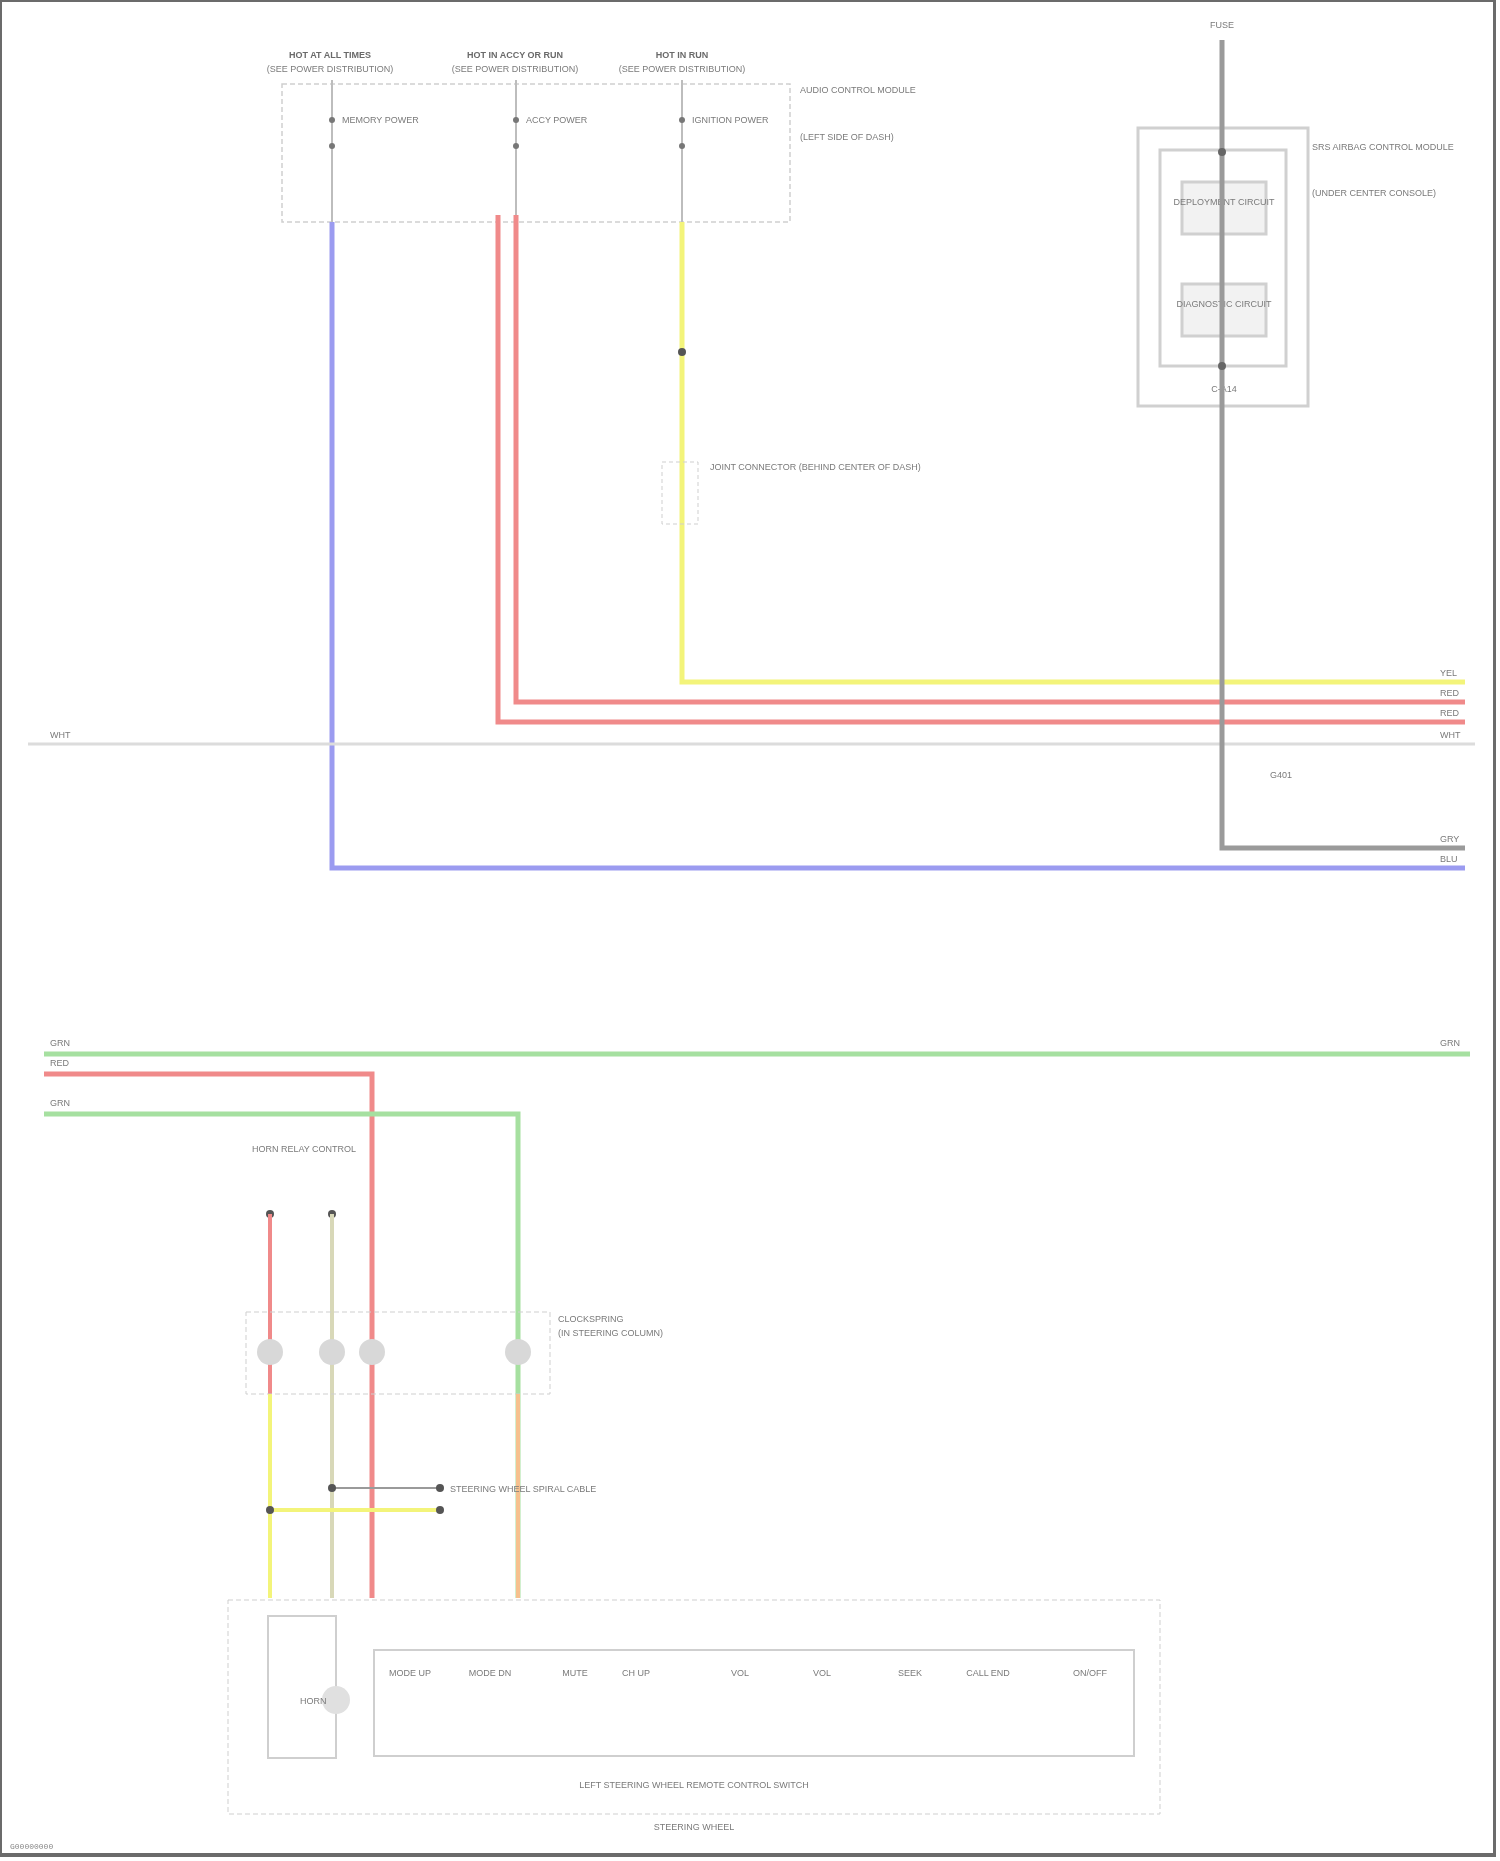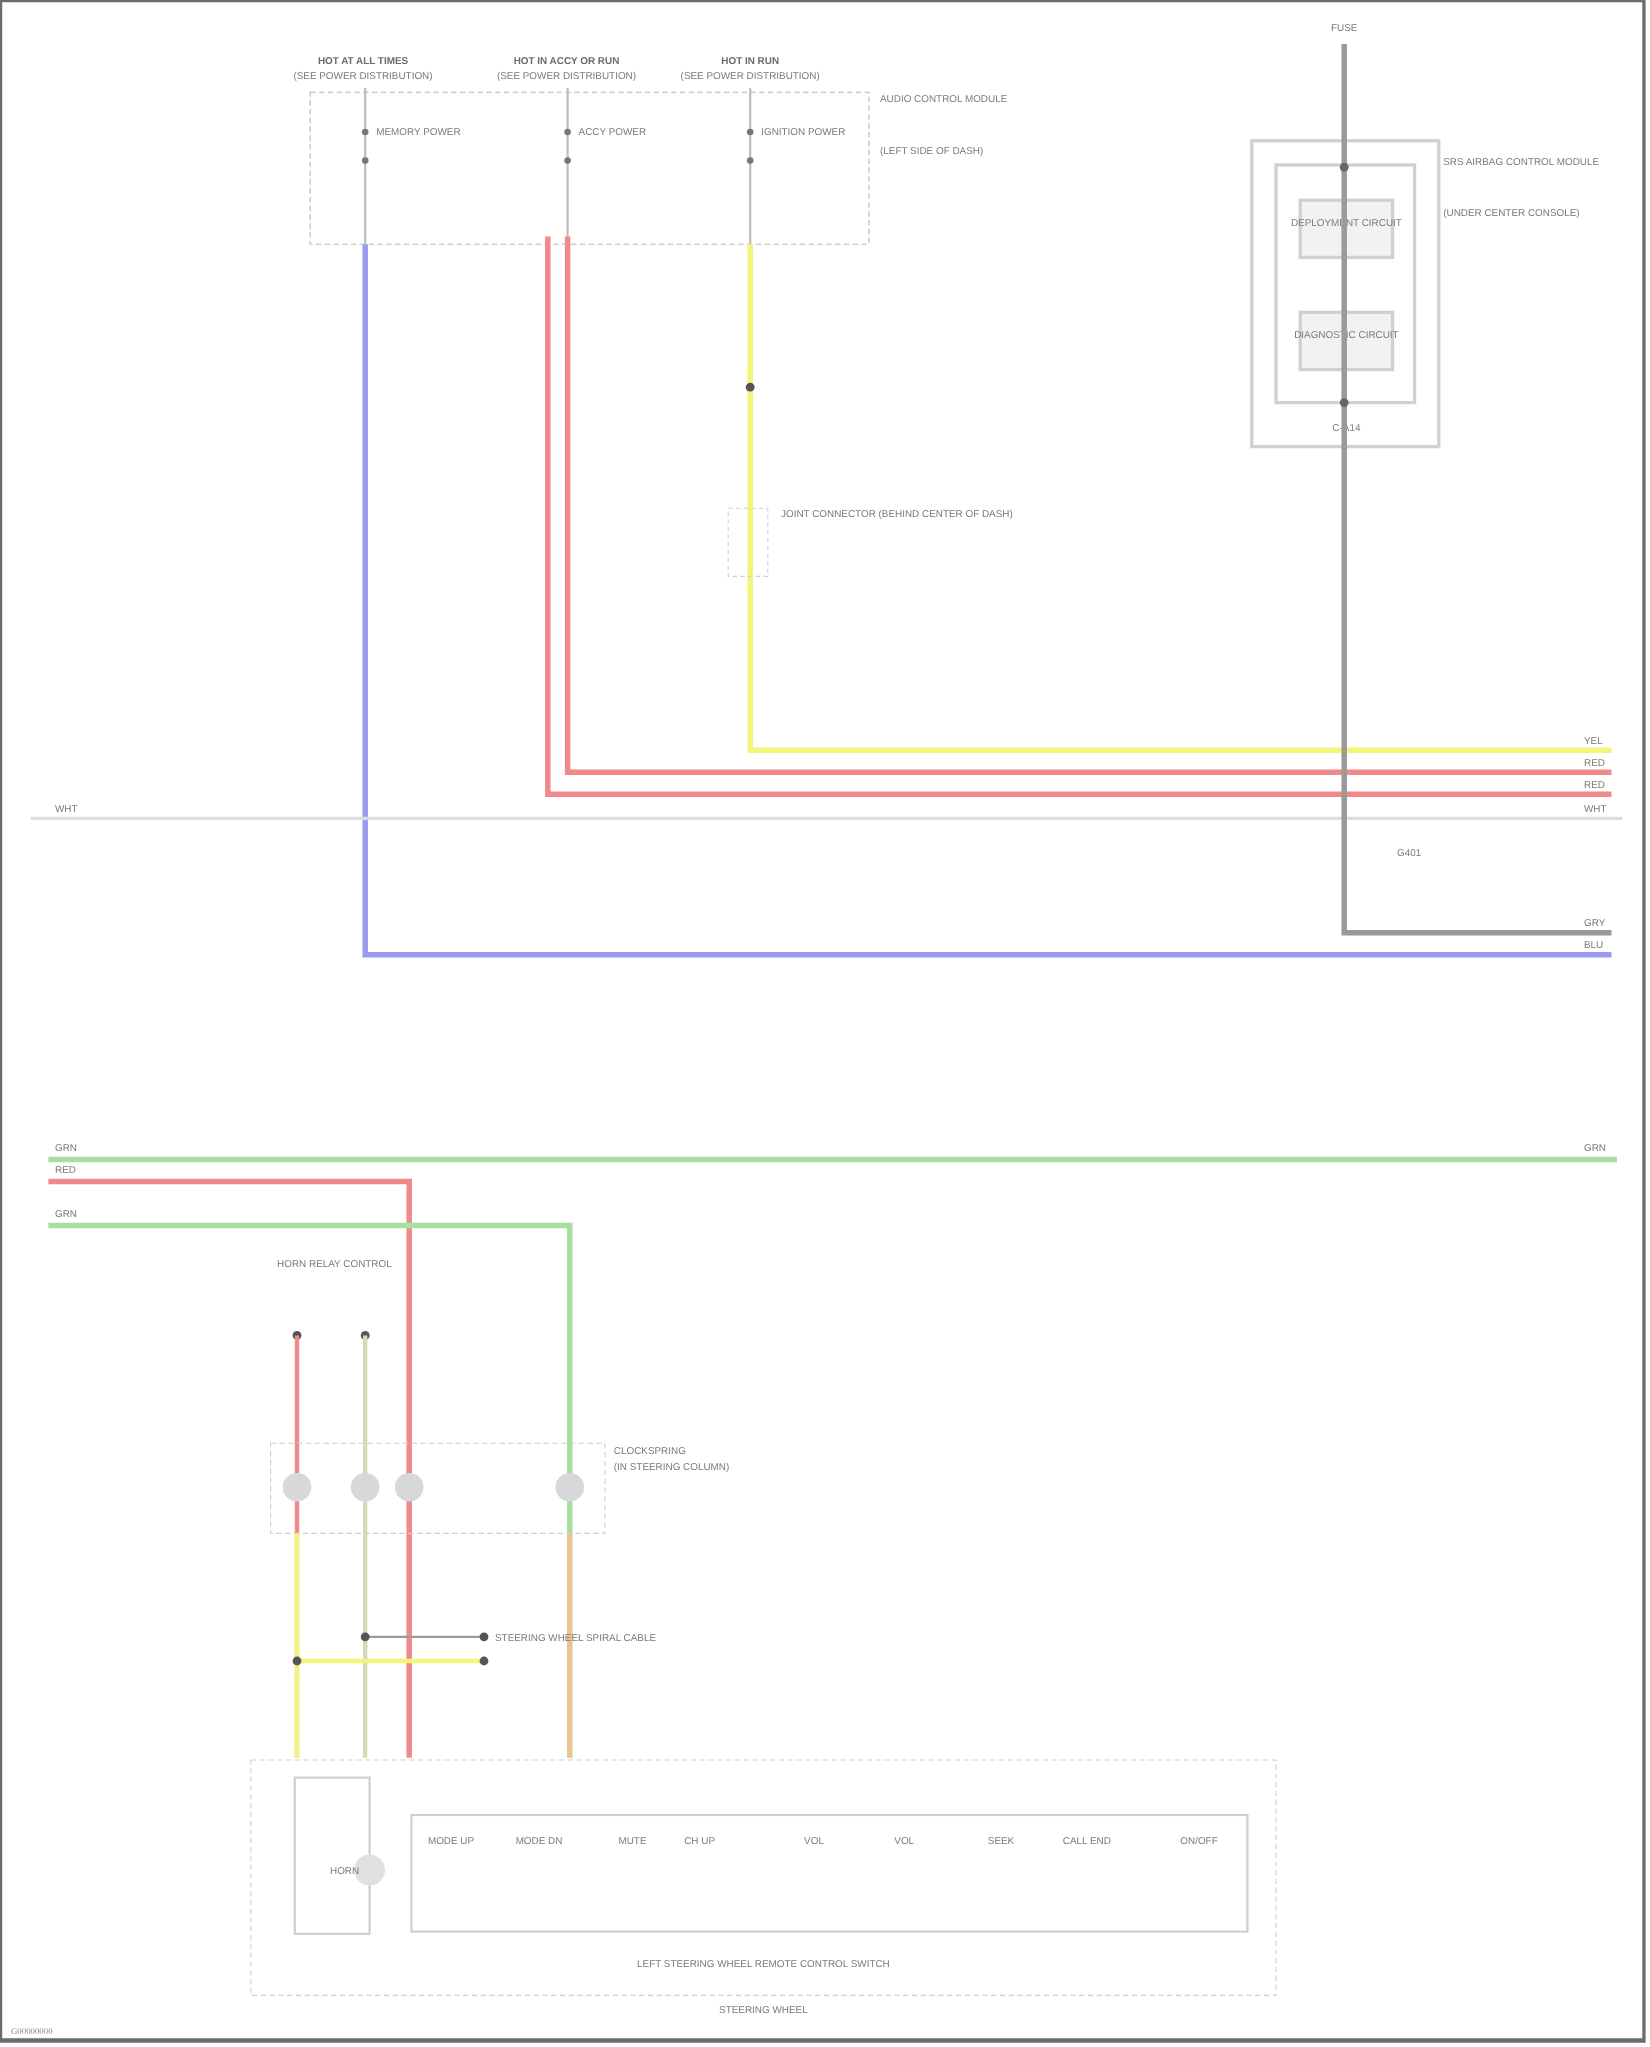--- a/index.html
+++ b/index.html
@@ -1,21 +1,21 @@
 <!DOCTYPE html>
 <html><head>
 <meta charset="utf-8">
 <style>
   html,body{margin:0;padding:0;background:#fff;}
   body{width:1500px;height:1861px;position:relative;overflow:hidden;font-family:"Liberation Sans",sans-serif;}
   .frame{position:absolute;left:0;top:0;width:1496px;height:1857px;border:2px solid #6b6b6b;border-right-width:3px;border-bottom-width:4px;box-sizing:border-box;}
   svg{position:absolute;left:0;top:0;}
   .lbl{font-family:"Liberation Sans",sans-serif;font-size:9px;fill:#7a7a7a;}
   .lblb{font-family:"Liberation Sans",sans-serif;font-size:9px;fill:#6a6a6a;font-weight:bold;}
-  .footer{position:absolute;left:10px;top:1842px;font-size:8px;color:#888;font-family:Liberation Serif, serif;}
+  .footer{position:absolute;left:10px;top:1842px;font-size:8px;color:#888;font-family:Liberation Mono, monospace;}
 </style>
 </head>
 <body>
 
 <div class="frame"></div>
 
 <svg width="1500" height="1861" viewBox="0 0 1500 1861">
 
   <rect x="282" y="84" width="508" height="138" fill="none" stroke="#cfcfcf" stroke-width="1.5" stroke-dasharray="5,3"></rect>
 

